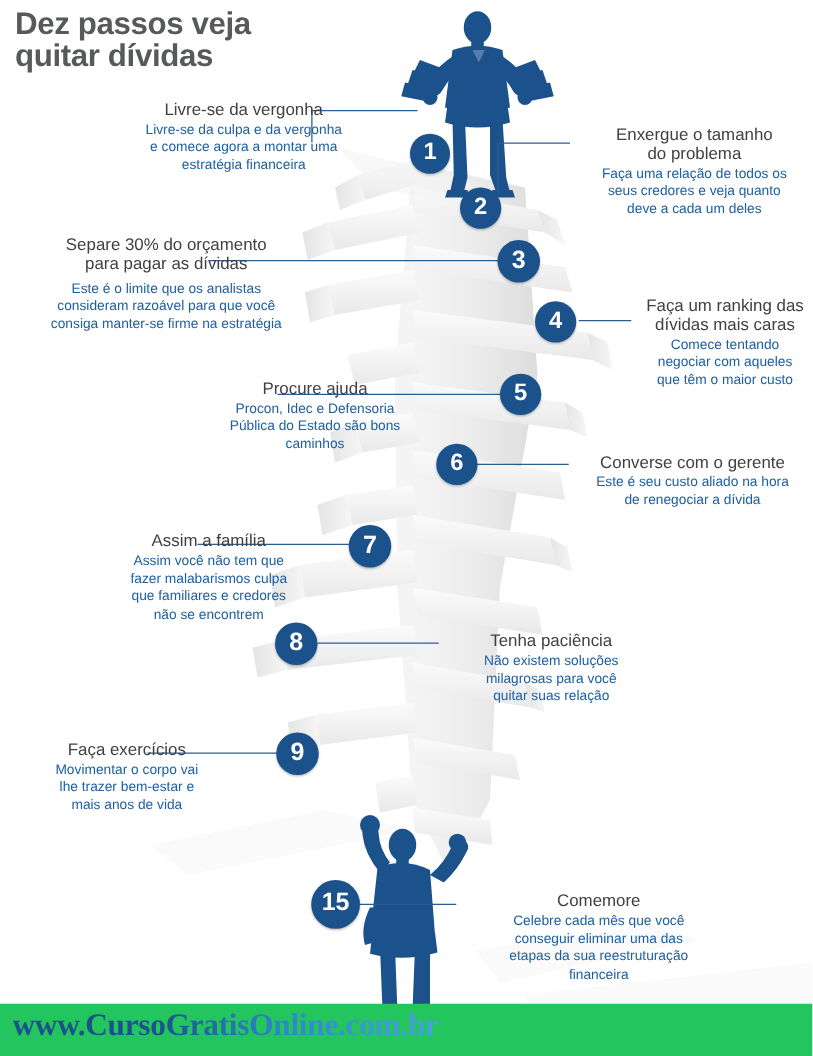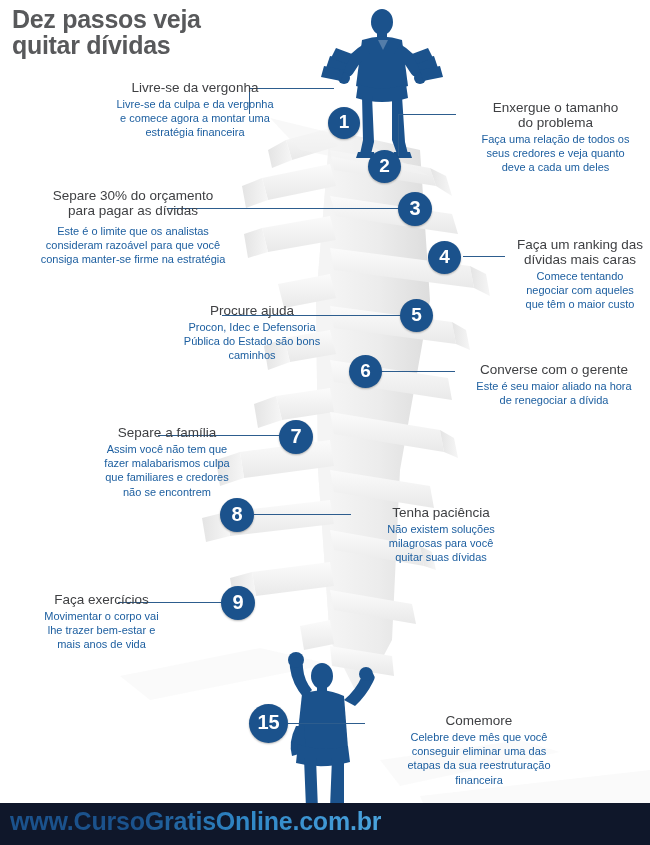--- a/index.html
+++ b/index.html
@@ -50,21 +50,22 @@
     display:flex;align-items:center;justify-content:center;
     font-weight:bold;
     box-shadow:0 1px 2px rgba(0,0,0,.28);
     font-family:"Liberation Sans", sans-serif;
   }
   .circle span{display:block;transform:translateY(-1px);}
 
   
   .footer{
     position:absolute;left:0;bottom:0;width:650px;height:42px;z-index:8;
-    background:#0f172a;
+    background:#22c55e;
+    font-family:Liberation Serif, serif;
   }
   .footer .url{
     position:absolute;left:10px;top:4px;
     font-size:25px;font-weight:bold;letter-spacing:-0.2px;
     background:linear-gradient(90deg,#1b528c 0%,#1b528c 34%,#2f86c5 62%,#4aa3dd 100%);
     -webkit-background-clip:text;background-clip:text;
     color:transparent;
     white-space:nowrap;
   }
 </style>
@@ -287,49 +288,49 @@
 
   <div class="callout left" style="left:152px;top:303px;width:200px;">
     <div class="head">Procure ajuda</div>
     <div class="body">Procon, Idec e Defensoria
 Pública do Estado são bons
 caminhos</div>
   </div>
 
   <div class="callout right" style="left:459px;top:362px;width:190px;">
     <div class="head">Converse com o gerente</div>
-    <div class="body">Este é seu maior aliado na hora
+    <div class="body">Este é seu custo aliado na hora
 de renegociar a dívida</div>
   </div>
 
   <div class="callout left" style="left:77px;top:425px;width:180px;">
-    <div class="head">Separe a família</div>
+    <div class="head">Assim a família</div>
     <div class="body">Assim você não tem que
 fazer malabarismos culpa
 que familiares e credores
 não se encontrem</div>
   </div>
 
   <div class="callout right" style="left:356px;top:505px;width:170px;">
     <div class="head">Tenha paciência</div>
     <div class="body">Não existem soluções
 milagrosas para você
-quitar suas dívidas</div>
+quitar suas relação</div>
   </div>
 
   <div class="callout left" style="left:14px;top:592px;width:175px;">
     <div class="head">Faça exercícios</div>
     <div class="body">Movimentar o corpo vai
 lhe trazer bem-estar e
 mais anos de vida</div>
   </div>
 
   <div class="callout right" style="left:370px;top:713px;width:190px;margin-left:14px;">
     <div class="head">Comemore</div>
-    <div class="body">Celebre deve mês que você
+    <div class="body">Celebre cada mês que você
 conseguir eliminar uma das
 etapas da sua reestruturação
 financeira</div>
   </div>
 
   <div class="footer">
     <div class="url">www.CursoGratisOnline.com.br</div>
   </div>
 
 </div>

